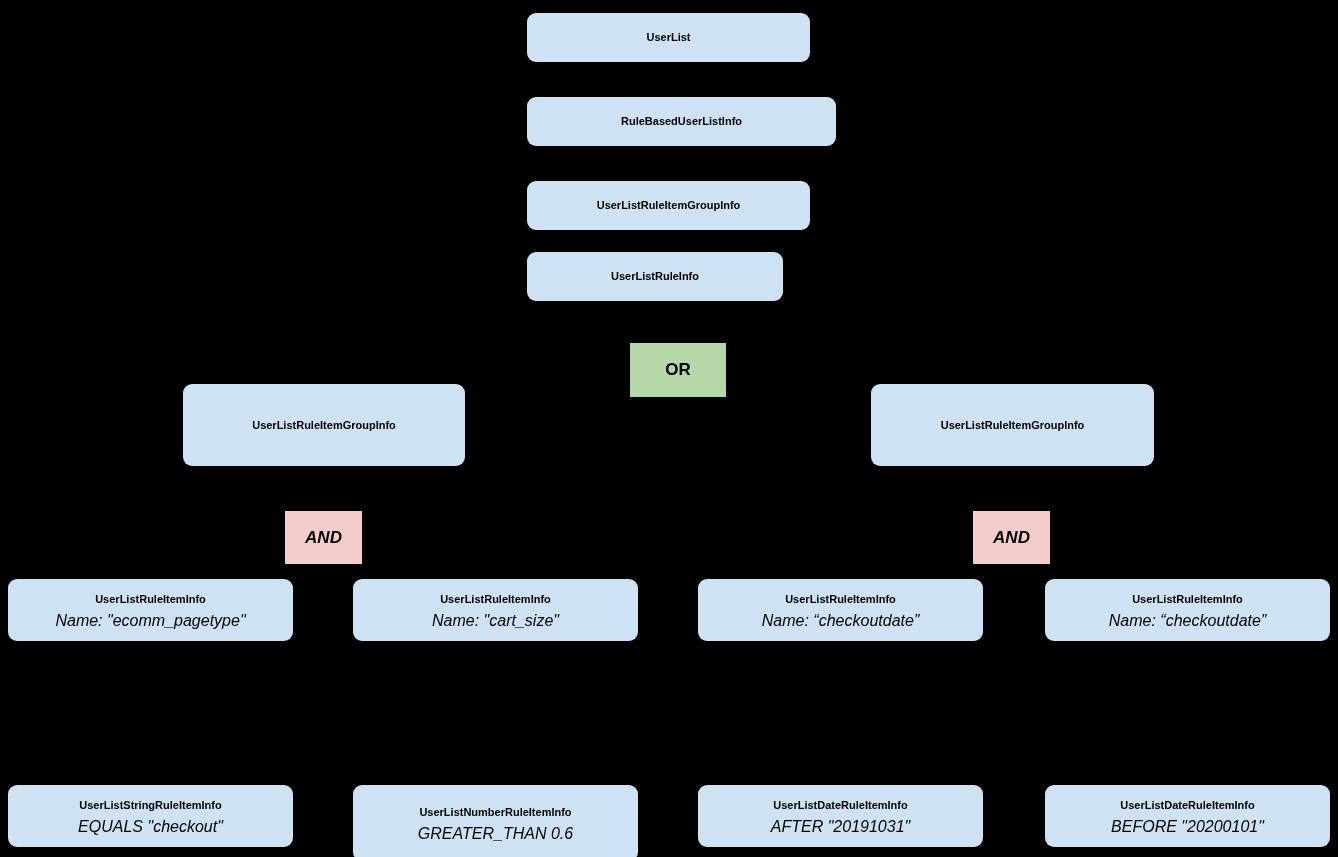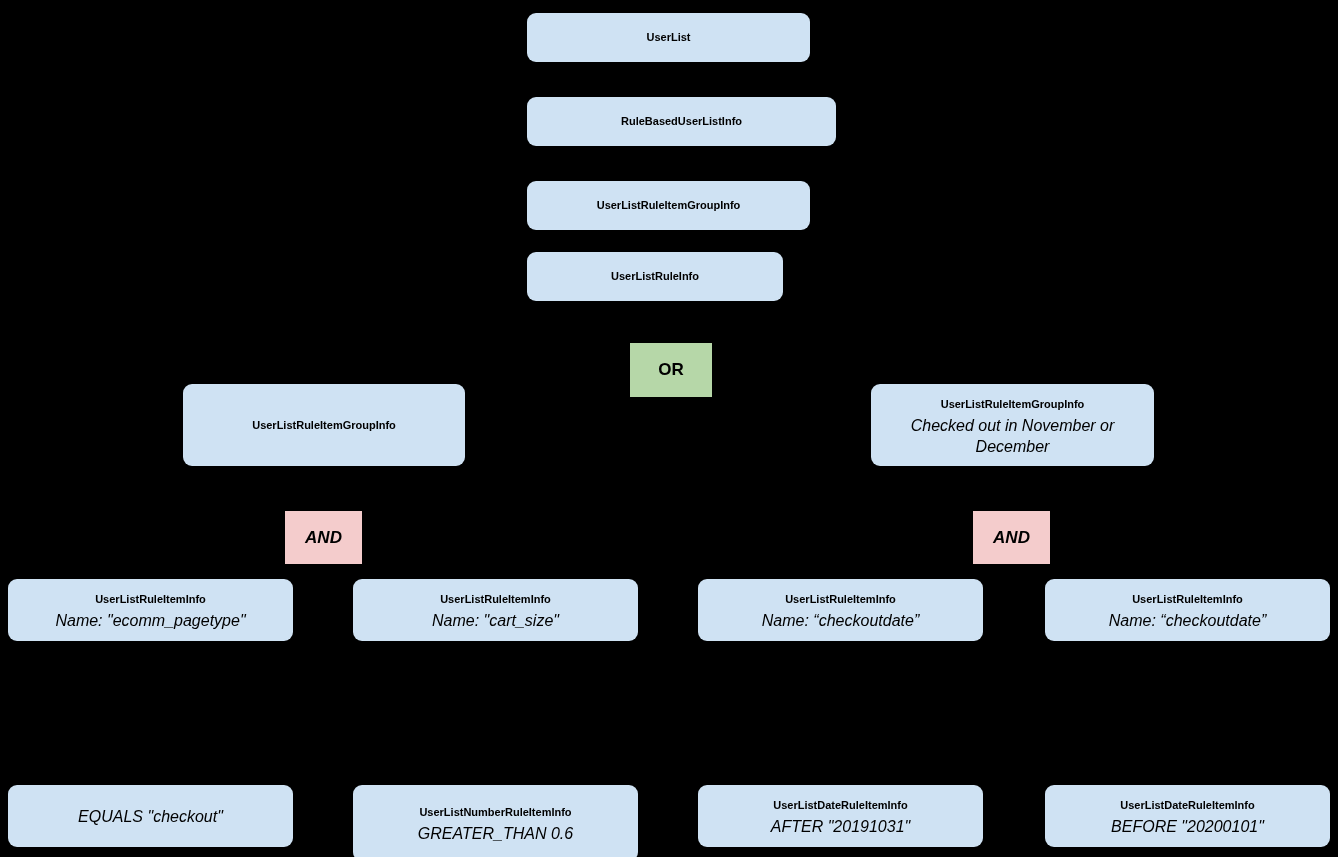--- a/index.html
+++ b/index.html
@@ -36,21 +36,21 @@
     border-left: 12px solid transparent;
     border-right: 12px solid transparent;
     border-top: 14px solid #000;
   }
 
   
   .n-chain0 { left: 527px; top: 13px;  width: 283px; height: 49px; }
   .n-chain1 { left: 527px; top: 97px;  width: 309px; height: 49px; }
   .n-chain2 { left: 527px; top: 181px; width: 283px; height: 49px; }
   .n-chain3 { left: 527px; top: 252px; width: 256px; height: 49px; }
-  .n-or     { left: 630px; top: 343px; width: 82px;  height: 54px; }
+  .n-or     { left: 630px; top: 343px; width: 96px;  height: 54px; }
   .n-group0 { left: 183px; top: 384px; width: 282px; height: 82px; }
   .n-group1 { left: 871px; top: 384px; width: 283px; height: 82px; }
   .n-and0   { left: 285px; top: 511px; width: 77px;  height: 53px; }
   .n-and1   { left: 973px; top: 511px; width: 77px;  height: 53px; }
   .n-item0  { left: 8px;    top: 579px; width: 285px; height: 62px; }
   .n-item1  { left: 353px;  top: 579px; width: 285px; height: 62px; }
   .n-item2  { left: 698px;  top: 579px; width: 285px; height: 62px; }
   .n-item3  { left: 1045px; top: 579px; width: 285px; height: 62px; }
   .n-leaf0  { left: 8px;    top: 785px; width: 285px; height: 62px; }
   .n-leaf1  { left: 353px;  top: 785px; width: 285px; height: 76px; }
@@ -80,21 +80,20 @@
 </div>
 
 <div class="arrowhead ah-left"></div>
 <div class="arrowhead ah-right"></div>
 
 <div class="node n-group0">
   <span class="title">UserListRuleItemGroupInfo</span>
 </div>
 <div class="node n-group1">
   <span class="title">UserListRuleItemGroupInfo</span>
-  <span class="subtitle">Checked out in November or December</span>
 </div>
 
 <div class="op op-and n-and0">
   <span>AND</span>
 </div>
 <div class="op op-and n-and1">
   <span>AND</span>
 </div>
 
 <div class="node n-item0">
@@ -108,20 +107,21 @@
 <div class="node n-item2">
   <span class="title">UserListRuleItemInfo</span>
   <span class="subtitle">Name: “checkoutdate”</span>
 </div>
 <div class="node n-item3">
   <span class="title">UserListRuleItemInfo</span>
   <span class="subtitle">Name: “checkoutdate”</span>
 </div>
 
 <div class="node n-leaf0">
+  <span class="title">UserListStringRuleItemInfo</span>
   <span class="subtitle">EQUALS "checkout"</span>
 </div>
 <div class="node n-leaf1">
   <span class="title">UserListNumberRuleItemInfo</span>
   <span class="subtitle">GREATER_THAN 0.6</span>
 </div>
 <div class="node n-leaf2">
   <span class="title">UserListDateRuleItemInfo</span>
   <span class="subtitle">AFTER "20191031"</span>
 </div>

